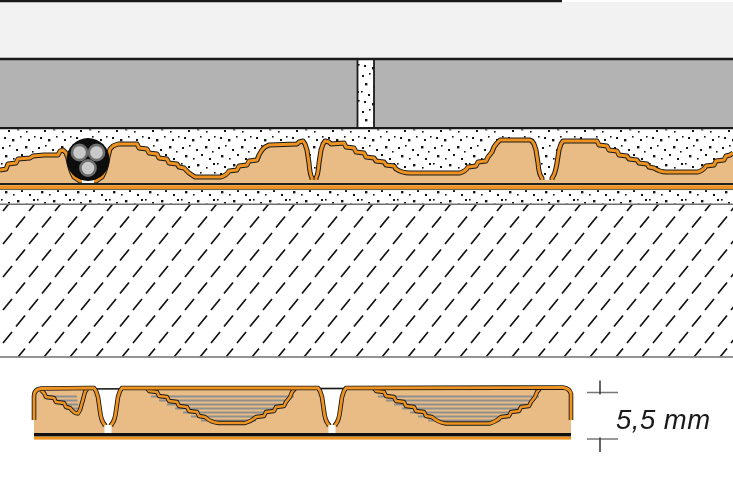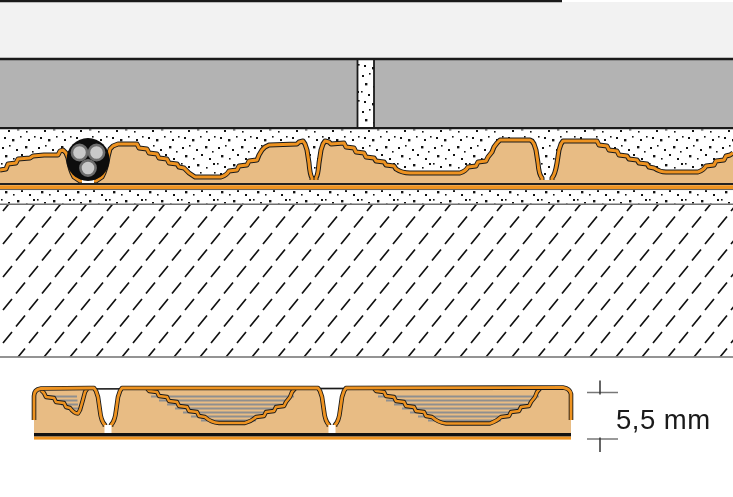--- a/index.html
+++ b/index.html
@@ -1,17 +1,17 @@
 <!DOCTYPE html>
 <html><head>
 <meta charset="utf-8">
 <style>
   html,body{margin:0;padding:0;background:#fff;}
   #stage{position:relative;width:733px;height:497px;background:#ffffff;overflow:hidden;
-         font-family:"Liberation Sans","DejaVu Sans",sans-serif;}
+         font-family:"Liberation Sans","DejaVu Sans",sans-serif;font-style:italic;}
   svg{display:block}
   text{font-family:"Liberation Sans","DejaVu Sans",sans-serif;}
 </style>
 </head>
 <body>
 
 <div id="stage">
 <svg width="733" height="497" viewBox="0 0 733 497">
   <defs>
 

